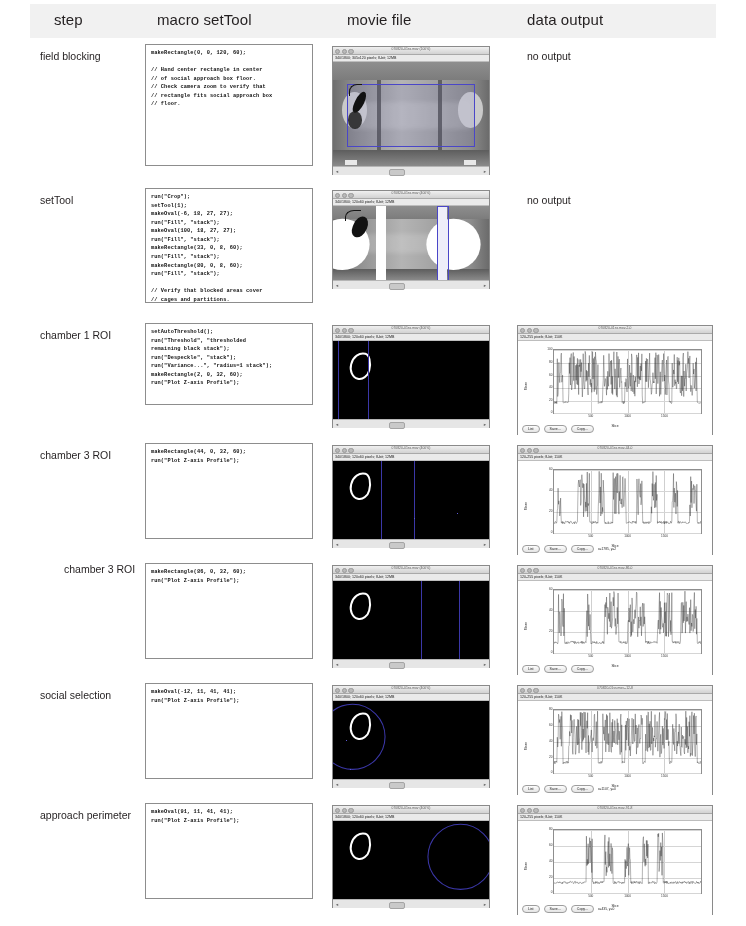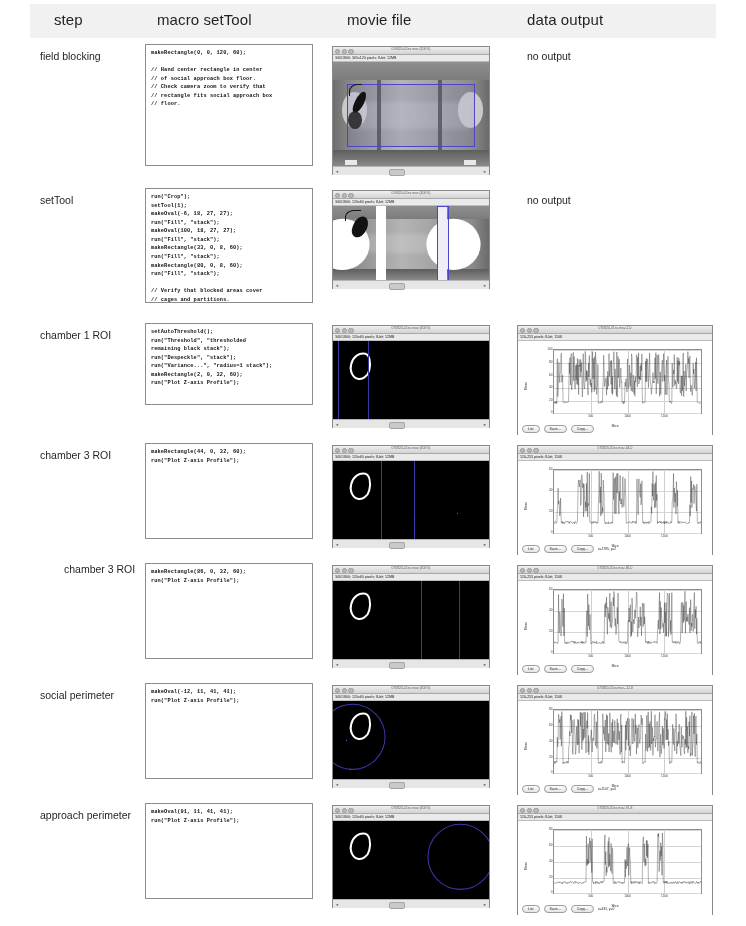--- a/index.html
+++ b/index.html
@@ -456,21 +456,21 @@
             <div class="xlab">Slice</div>
             <div class="btnrow">
               <div class="mbtn">List</div>
               <div class="mbtn">Save...</div>
               <div class="mbtn">Copy...</div>
             </div>
           </div>
         </div>
       </div>
       <div class="row" style="top: 683px;">
-        <div class="step-label" style="top: 6px;">social perimeter</div>
+        <div class="step-label" style="top: 6px;">social selection</div>
         <div class="codebox" style="top: 0px; height: 96px;">
           <pre>makeOval(-12, 11, 41, 41);
 run("Plot Z-axis Profile");</pre>
         </div>
         <div class="win" style="left: 332px; top: 2px; width: 158px; height: 103px;">
           <div class="titlebar">
             <div class="lights">
               <i></i>
               <i></i>
               <i></i>

